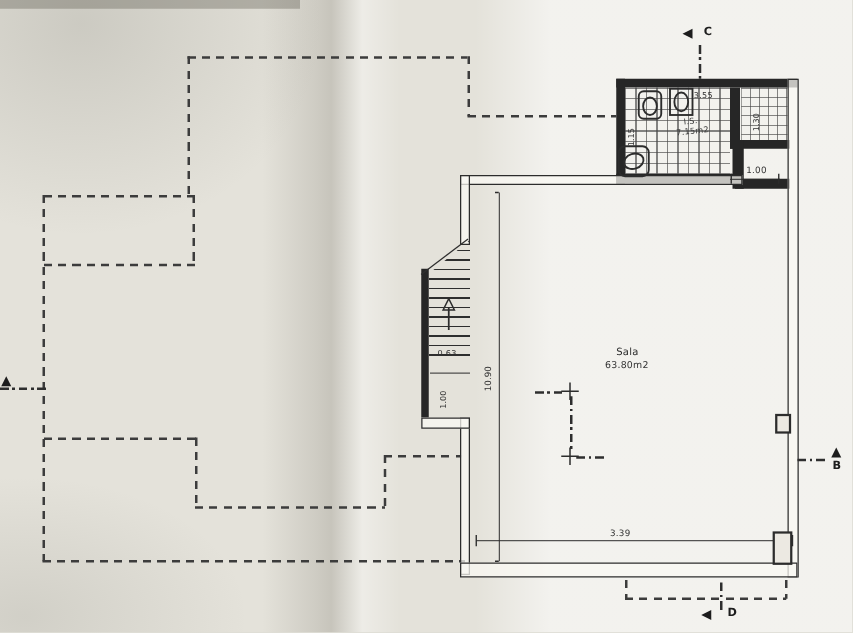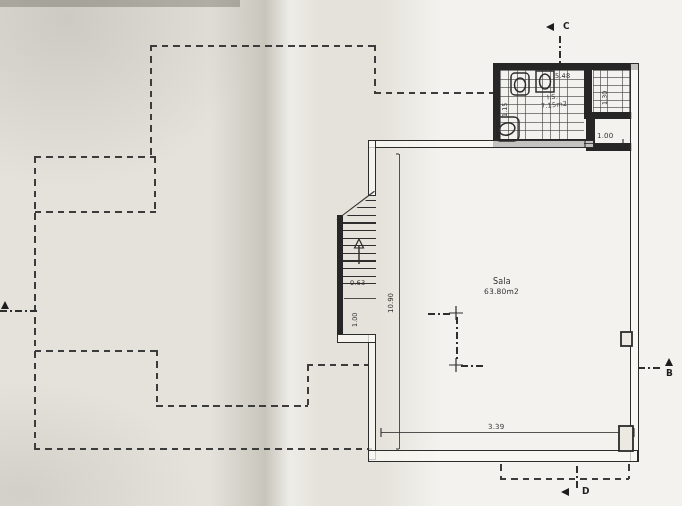--- a/index.html
+++ b/index.html
@@ -161,21 +161,21 @@
       <polygon points="354.5,248 363.5,248 359,239" fill="none" stroke="#2c2c2c" stroke-width="1.2"></polygon>
     </g>
   </svg>
 
   <div class="lbl room-lbl" style="left:493px;top:277px">Sala</div>
   <div class="lbl" style="left:484px;top:287px;font-size:7.5px">63.80m2</div>
 
   <div class="lbl hand" style="left:547px;top:93px;font-size:6.5px">I.S.</div>
   <div class="lbl hand" style="left:541px;top:101px;font-size:6.5px">7.15m2</div>
 
-  <div class="lbl" style="left:555px;top:72px;font-size:6.5px">5.48</div>
+  <div class="lbl" style="left:555px;top:72px;font-size:6.5px">3.55</div>
   <div class="rlbl" style="left:601px;top:105px;font-size:6.5px">1.30</div>
   <div class="rlbl" style="left:501px;top:117px;font-size:6.5px">1.15</div>
   <div class="lbl" style="left:597px;top:132px">1.00</div>
   <div class="lbl" style="left:350px;top:279px;font-size:6.5px">0.63</div>
   <div class="rlbl" style="left:351px;top:327px;font-size:6.5px">1.00</div>
   <div class="rlbl" style="left:387px;top:313px">10.90</div>
   <div class="lbl" style="left:488px;top:423px">3.39</div>
 
 </div>
 

